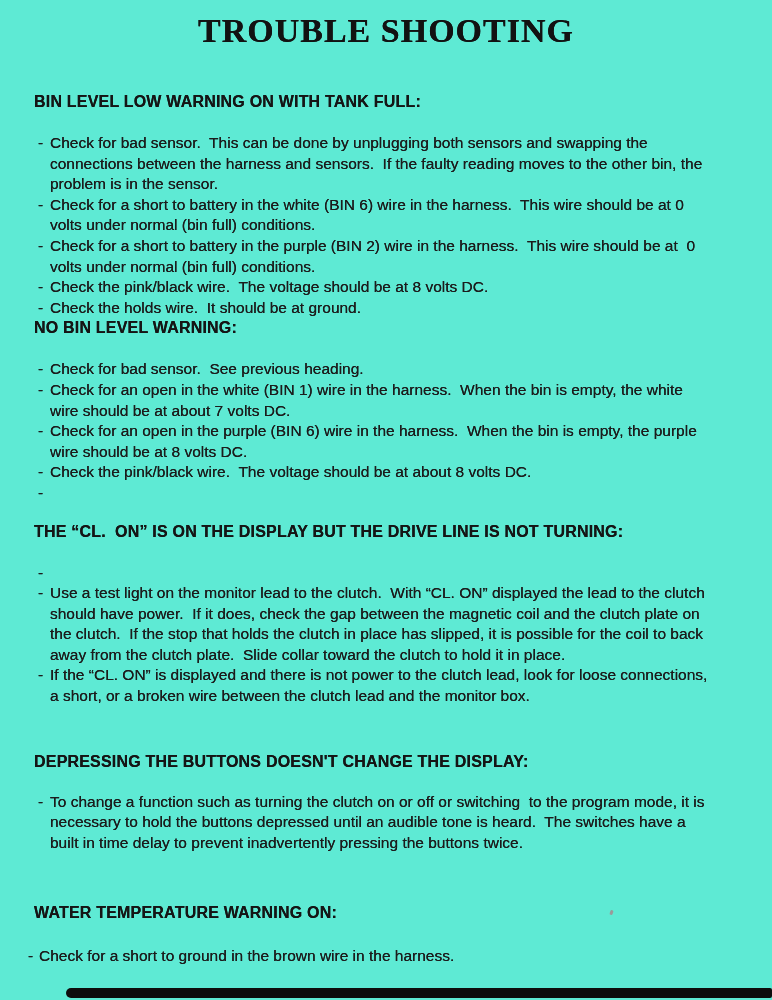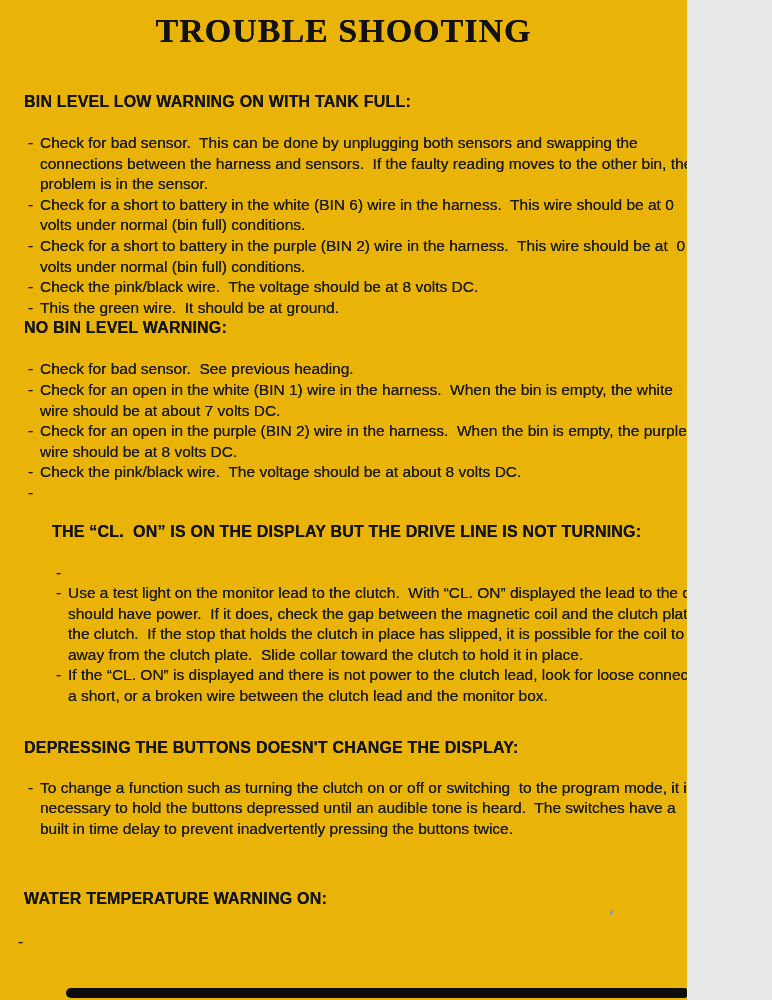--- a/index.html
+++ b/index.html
@@ -1,37 +1,37 @@
 <!DOCTYPE html>
 <html><head>
 <meta charset="utf-8">
 <style>
   html, body { margin: 0; padding: 0; background: #e8e8e8; }
   .page {
     position: relative;
-    width: 687px;
+    width: 772px;
     height: 1000px;
-    background: #eab308;
+    background: #5eead4;
     overflow: hidden;
     font-family: "Liberation Sans", sans-serif;
     color: #1c1c1c;
   }
   .doc-title {
     padding-top: 12px;
     text-align: center;
     font-family: "Liberation Serif", serif;
     font-weight: bold;
     font-size: 34px;
     line-height: 38px;
     letter-spacing: 1px;
     color: #121212;
     text-shadow: 0 0 0.5px #121212;
   }
   .content {
-    padding: 0 40px 0 24px;
+    padding: 0 40px 0 34px;
   }
   .section { }
   .section-heading {
     font-weight: bold;
     font-size: 16px;
     line-height: 19px;
     letter-spacing: 0.2px;
     white-space: pre-wrap;
     color: #151515;
     text-shadow: 0 0 0.4px #151515;
@@ -52,22 +52,22 @@
     width: 12px;
   }
   .bullet-text {
     flex: none;
     max-width: 660px;
     white-space: pre-wrap;
   }
   
   .section-1 { margin-top: 42px; }
   .section-2 { }
-  .section-3 { margin-top: 18px; margin-left: 28px; }
-  .section-4 { margin-top: 31px; }
+  .section-3 { margin-top: 18px; }
+  .section-4 { margin-top: 45px; }
   .section-5 { margin-top: 50px; }
   .section-4 .bullet-list { margin-top: 21px; }
   .section-5 .bullet-list { margin-top: 24px; margin-left: -6px; }
   .section-5 .bullet-marker { width: 11px; }
   
   .scan-bar {
     position: absolute;
     left: 66px;
     right: 0;
     top: 988px;
@@ -111,41 +111,41 @@
     <span class="bullet-text">Check for a short to battery in the purple (BIN 2) wire in the harness.  This wire should be at  0 volts under normal (bin full) conditions.</span>
   </div>
 
   <div class="bullet-item">
     <span class="bullet-marker">-</span>
     <span class="bullet-text">Check the pink/black wire.  The voltage should be at 8 volts DC.</span>
   </div>
 
   <div class="bullet-item">
     <span class="bullet-marker">-</span>
-    <span class="bullet-text">This the green wire.  It should be at ground.</span>
+    <span class="bullet-text">Check the holds wire.  It should be at ground.</span>
   </div>
 </div>
   </section>
 
   <section class="section section-2">
     <h2 class="section-heading">NO BIN LEVEL WARNING:</h2>
     <div class="bullet-list">
   <div class="bullet-item">
     <span class="bullet-marker">-</span>
     <span class="bullet-text">Check for bad sensor.  See previous heading.</span>
   </div>
 
   <div class="bullet-item">
     <span class="bullet-marker">-</span>
     <span class="bullet-text">Check for an open in the white (BIN 1) wire in the harness.  When the bin is empty, the white wire should be at about 7 volts DC.</span>
   </div>
 
   <div class="bullet-item">
     <span class="bullet-marker">-</span>
-    <span class="bullet-text">Check for an open in the purple (BIN 2) wire in the harness.  When the bin is empty, the purple wire should be at 8 volts DC.</span>
+    <span class="bullet-text">Check for an open in the purple (BIN 6) wire in the harness.  When the bin is empty, the purple wire should be at 8 volts DC.</span>
   </div>
 
   <div class="bullet-item">
     <span class="bullet-marker">-</span>
     <span class="bullet-text">Check the pink/black wire.  The voltage should be at about 8 volts DC.</span>
   </div>
 
   <div class="bullet-item">
     <span class="bullet-marker">-</span>
   </div>
@@ -179,20 +179,21 @@
     <span class="bullet-text">To change a function such as turning the clutch on or off or switching  to the program mode, it is necessary to hold the buttons depressed until an audible tone is heard.  The switches have a built in time delay to prevent inadvertently pressing the buttons twice.</span>
   </div>
 </div>
   </section>
 
   <section class="section section-5">
     <h2 class="section-heading">WATER TEMPERATURE WARNING ON:</h2>
     <div class="bullet-list">
   <div class="bullet-item">
     <span class="bullet-marker">-</span>
+    <span class="bullet-text">Check for a short to ground in the brown wire in the harness.</span>
   </div>
 </div>
   </section>
 </div>
 
   <span class="scan-speck"></span>
   <div class="scan-bar"></div>
 </div>
 
 </body></html>

